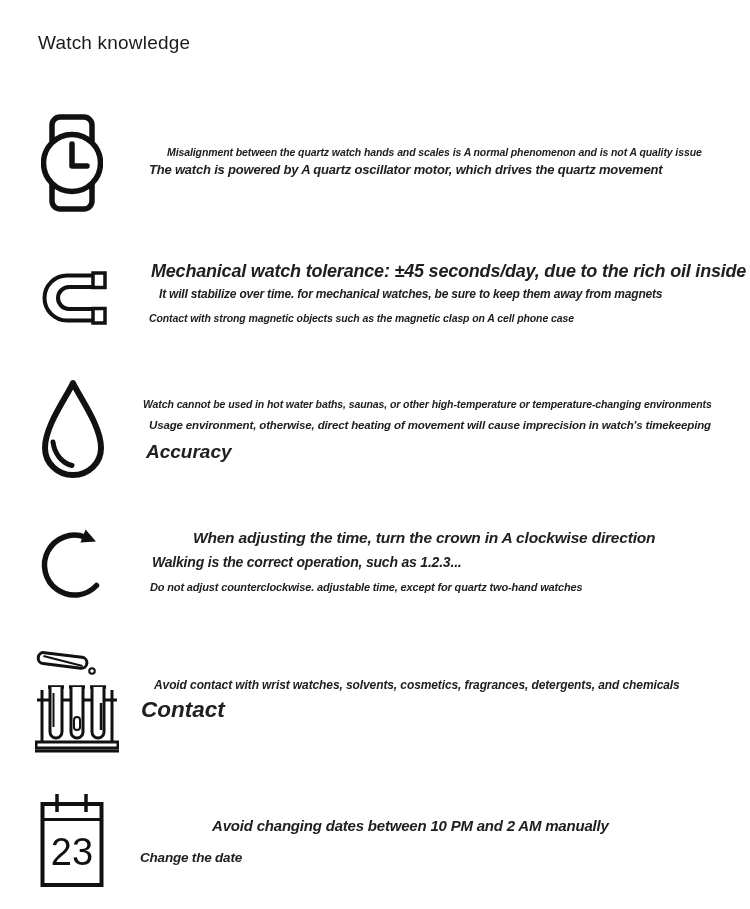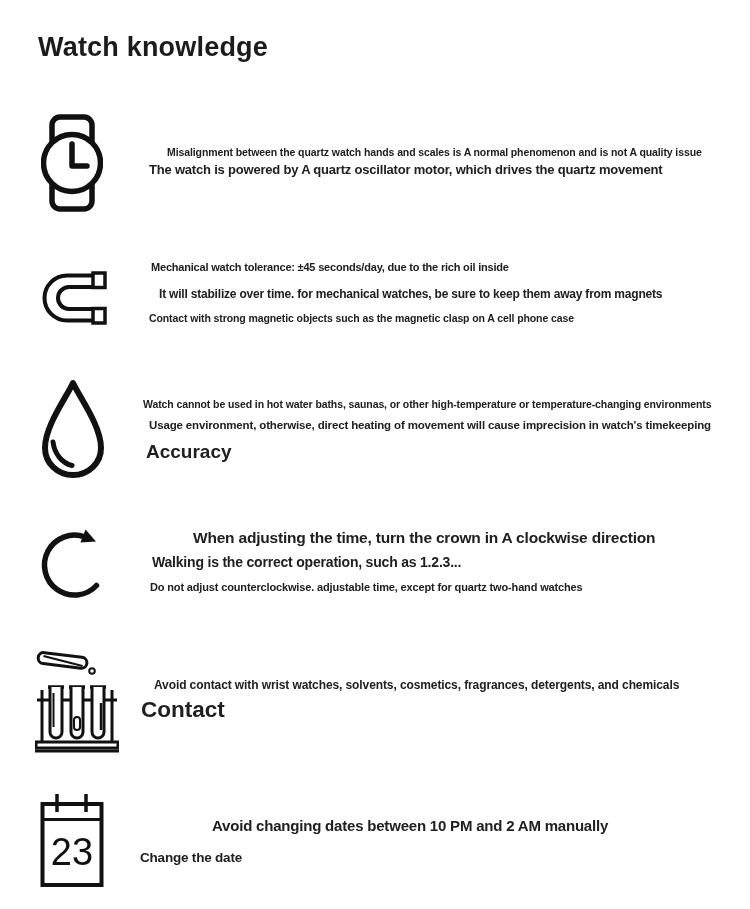--- a/index.html
+++ b/index.html
@@ -1,27 +1,27 @@
 <!DOCTYPE html>
 <html><head>
 <meta charset="utf-8">
 <style>
   html,body { margin:0; padding:0; background:#ffffff; }
   .page {
     position:relative; width:750px; height:909px; background:#ffffff;
     font-family:"Liberation Sans", sans-serif; overflow:hidden;
   }
   .title {
-    position:absolute; left:38px; top:32px; font-size:27px; font-weight:700;
+    position:absolute; left:38px; top:32px; font-size:19px; font-weight:400;
     color:#1b1b1b; letter-spacing:0.2px; white-space:nowrap;
   }
-  .t { position:absolute; white-space:nowrap; font-weight:700; color:#202020; }
+  .t { position:absolute; white-space:nowrap; font-weight:700; color:#202020;font-style:italic; }
   .s1l1 { left:167px; top:146px; font-size:10.5px; letter-spacing:-0.1px; }
   .s1l2 { left:149px; top:162px; font-size:13px;   letter-spacing:-0.2px; }
-  .s2l1 { left:151px; top:261px; font-size:11px; letter-spacing:-0.2px; }
+  .s2l1 { left:151px; top:261px; font-size:18px; letter-spacing:-0.2px; }
   .s2l2 { left:159px; top:287px; font-size:12px;   letter-spacing:-0.2px; }
   .s2l3 { left:149px; top:312px; font-size:10.5px; letter-spacing:-0.1px; }
   .s3l1 { left:143px; top:398px; font-size:10.5px; letter-spacing:-0.1px; }
   .s3l2 { left:149px; top:419px; font-size:11.5px; letter-spacing:-0.15px; }
   .s3l3 { left:146px; top:441px; font-size:19px; }
   .s4l1 { left:193px; top:529px; font-size:15.5px; letter-spacing:-0.2px;text-align:right; }
   .s4l2 { left:152px; top:554px; font-size:14px;   letter-spacing:-0.2px; }
   .s4l3 { left:150px; top:581px; font-size:11px; letter-spacing:-0.15px; }
   .s5l1 { left:154px; top:678px; font-size:12px;   letter-spacing:-0.1px; }
   .s5l2 { left:141px; top:697px; font-size:22.5px; }

